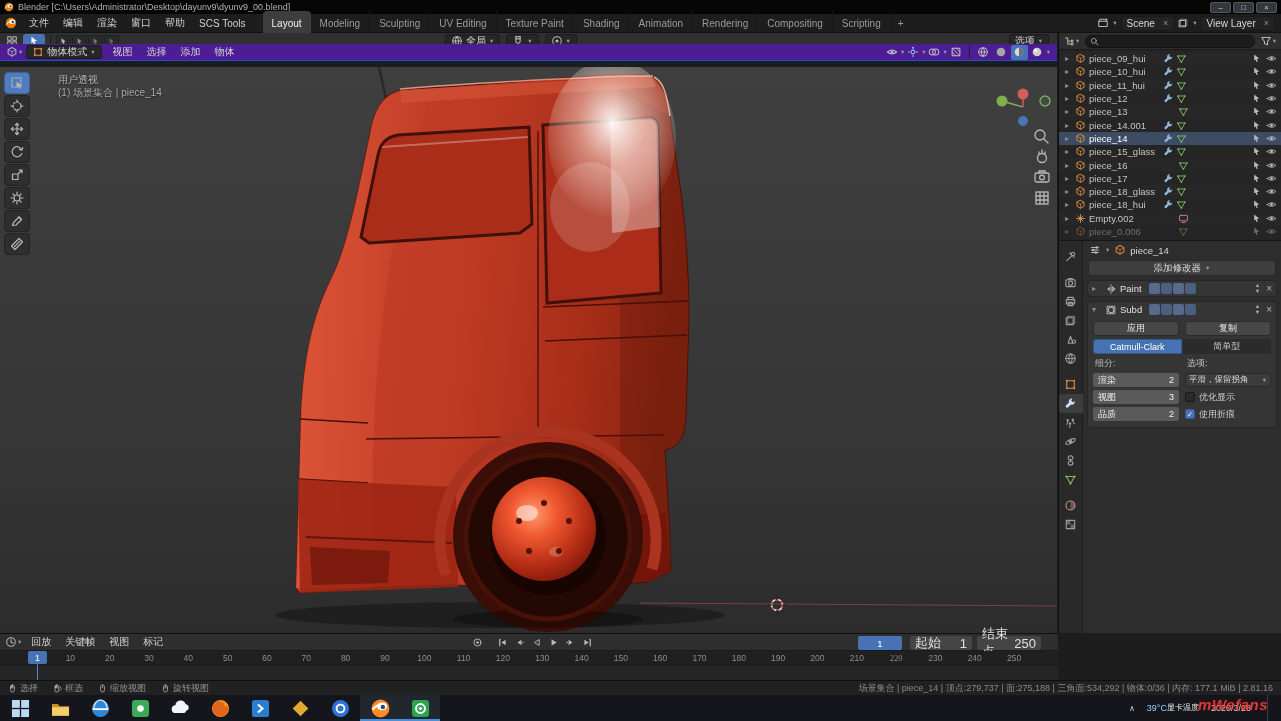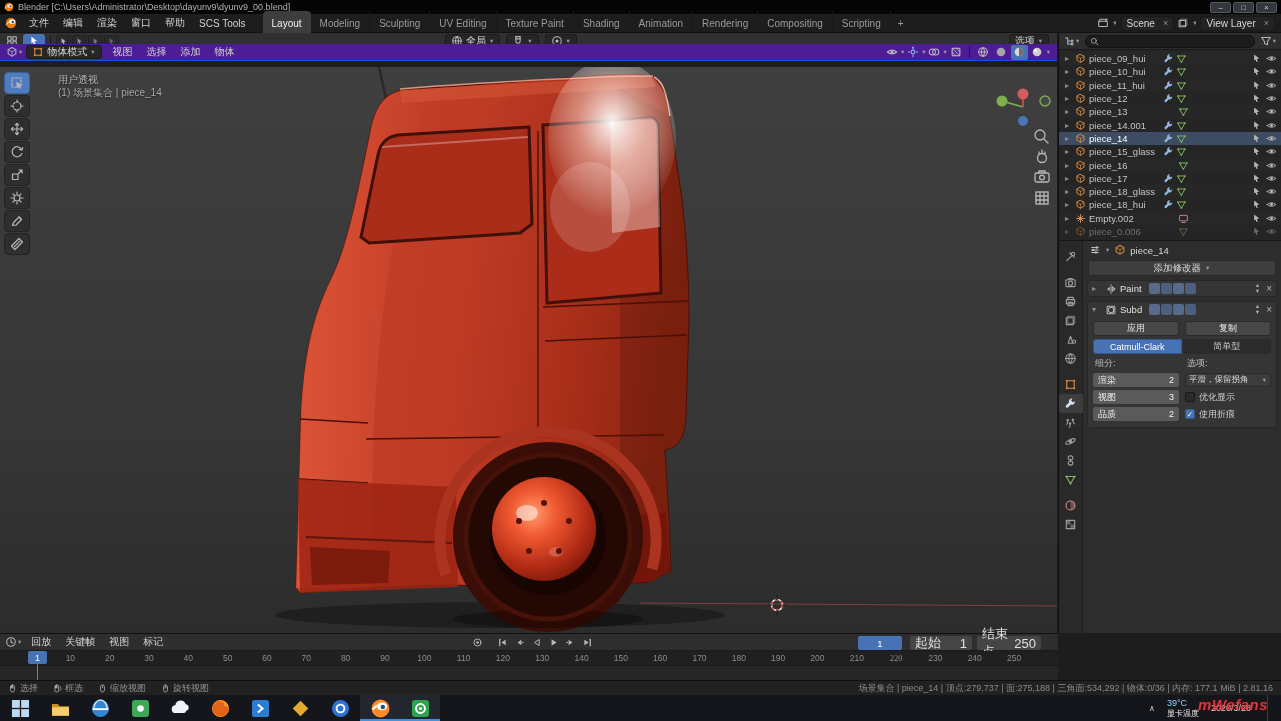--- a/index.html
+++ b/index.html
@@ -129,21 +129,21 @@
 .hint{display:flex;align-items:center;gap:3px}
 .hint svg{width:9px;height:11px}
 .stats{margin-left:auto;color:#8a8a8a;white-space:nowrap}
 
 .taskbar{position:absolute;top:695px;left:0;width:1281px;height:26px;background:#14161b;display:flex;align-items:center}
 .tslot{width:40px;height:26px;display:flex;align-items:center;justify-content:center}
 .tslot .ic svg{width:21px;height:21px}
 .tslot.active{background:#22262e;box-shadow:inset 0 -2px 0 #4a90d9}
 .tray{margin-left:auto;display:flex;align-items:center;gap:12px;padding-right:10px;color:#e6e6e6}
 .tray-caret{font-size:8px;color:#cfcfcf}
-.temp{display:flex;flex-direction:column;line-height:1.15;font-size:8px}
+.temp{display:flex;flex-direction:row;align-items:center;line-height:1.15;font-size:8px}
 .temp .v{color:#8fd3ff;font-size:9px}
 .date{font-size:9px}
 .show-desktop{width:4px;height:26px;border-left:1px solid #3a3d45;margin-left:4px}
 .watermark{position:absolute;right:13px;top:696px;z-index:50;font-size:15px;font-weight:bold;font-style:italic;letter-spacing:.5px;color:rgba(236,62,62,.9);text-shadow:0 0 4px rgba(120,10,10,.5)}
 </style>
 </head>
 <body>
 
 <div id="app">
 

